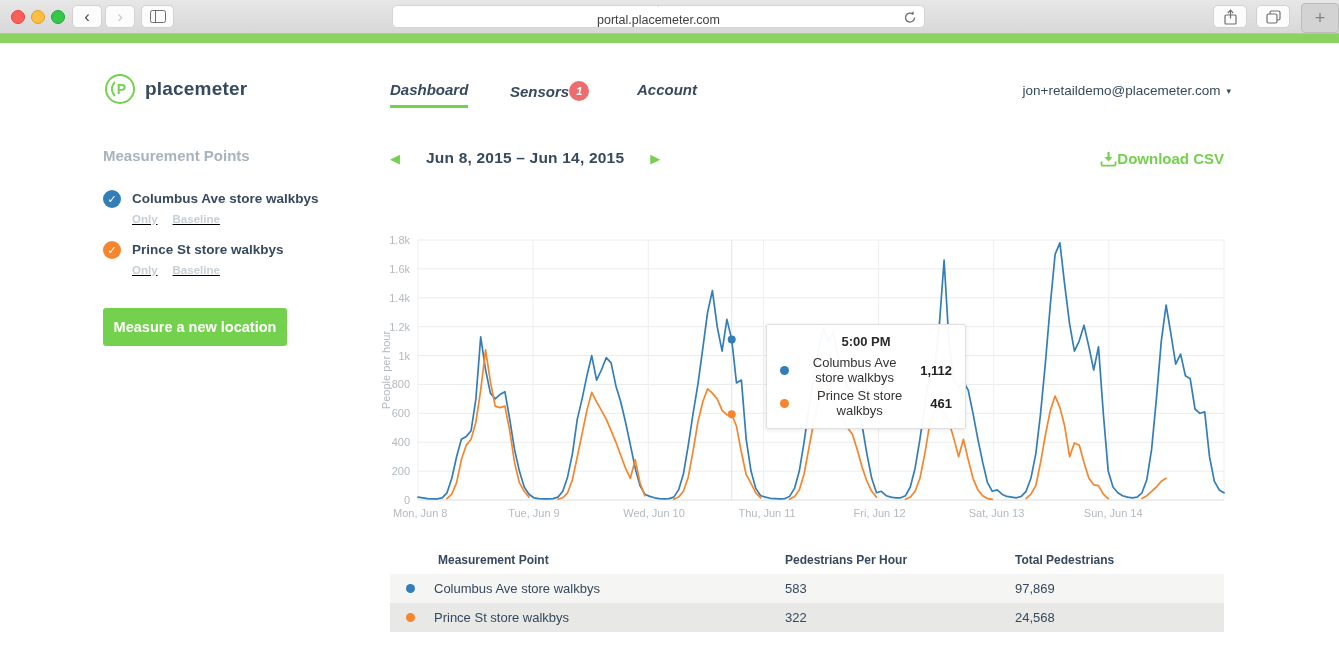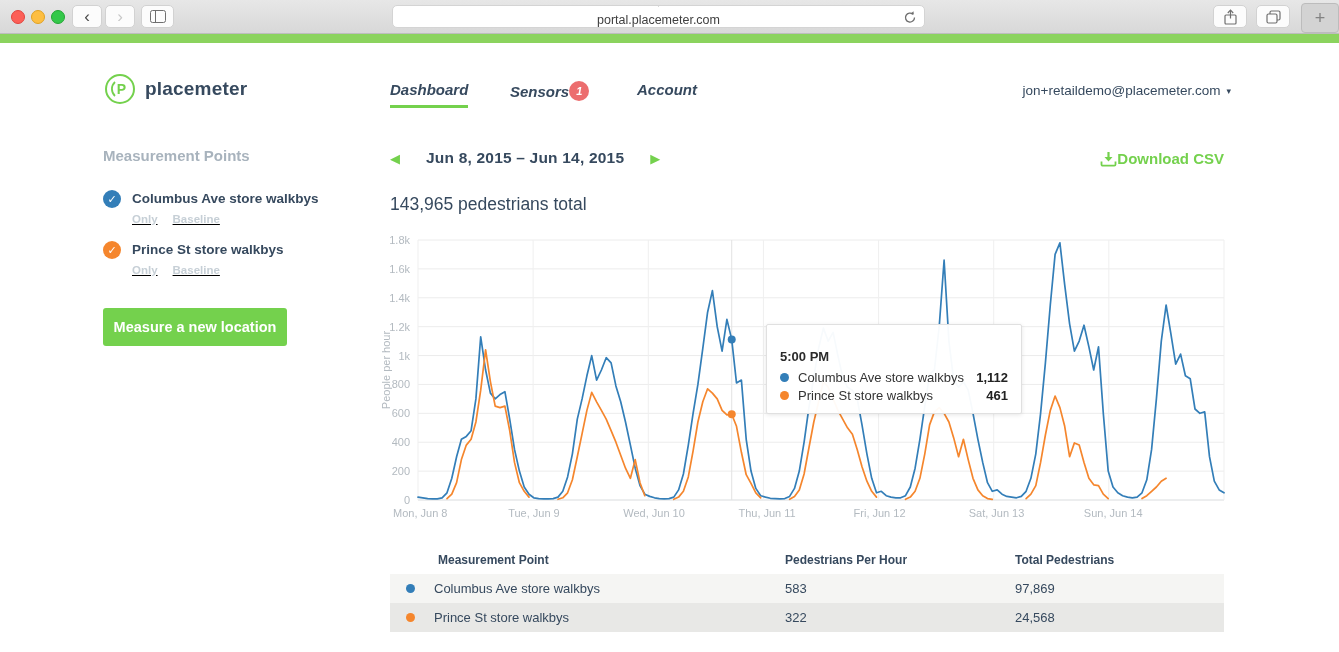--- a/index.html
+++ b/index.html
@@ -61,23 +61,23 @@
   .date-nav{position:absolute;left:390px;top:149px;display:flex;align-items:center;gap:26px;}
   .date-arrow{color:#74d14d;font-size:13px;cursor:pointer;line-height:1;}
   .date-range{font-size:15.5px;font-weight:bold;color:#36495e;letter-spacing:.2px;}
   .download{position:absolute;top:150px;right:115px;display:flex;align-items:center;gap:0;cursor:pointer;}
   .download-label{font-size:15px;font-weight:bold;color:#74d14d;}
   .total-heading{position:absolute;left:390px;top:194px;font-size:17.5px;font-weight:500;color:#36495e;}
 
   
   .chart-svg{position:absolute;left:380px;top:228px;}
   .axis-text{font-size:11px;fill:#b3bac0;font-family:"Liberation Sans","DejaVu Sans",sans-serif;}
-  .tooltip{position:absolute;left:766px;top:324px;width:256px;box-sizing:border-box;
+  .tooltip{position:absolute;left:766px;top:324px;width:200px;box-sizing:border-box;
            background:rgba(255,255,255,.96);border:1px solid #e0e0e0;border-radius:2px;
-           box-shadow:0 1px 4px rgba(0,0,0,.10);padding:24px 13px 10px 13px;}
+           box-shadow:0 1px 4px rgba(0,0,0,.10);padding:9px 13px 10px 13px;text-align:center;}
   .tt-time{font-size:13px;font-weight:bold;color:#2b2b2b;margin-bottom:6px;}
   .tt-row{display:flex;align-items:center;gap:9px;margin-top:3px;}
   .tt-dot{width:9px;height:9px;border-radius:50%;flex:0 0 auto;}
   .tt-label{font-size:13px;color:#333;}
   .tt-value{margin-left:auto;font-size:13px;font-weight:bold;color:#222;}
 
   
   .table{position:absolute;left:390px;top:546px;width:834px;}
   .t-head{display:grid;grid-template-columns:395px 230px 1fr;align-items:center;height:28px;}
   .t-head div{font-size:12px;font-weight:bold;color:#36495e;}
@@ -192,21 +192,20 @@
 
   <div class="download">
     <svg width="17" height="16" viewBox="0 0 17 16">
       <line x1="8.5" y1="1" x2="8.5" y2="9" stroke="#74d14d" stroke-width="2.2"></line>
       <path d="M4.5 6 L8.5 10.5 L12.5 6 Z" fill="#74d14d"></path>
       <path d="M1.5 10.5 V13.5 a1.2 1.2 0 0 0 1.2 1.2 H14.3 a1.2 1.2 0 0 0 1.2 -1.2 V10.5" fill="none" stroke="#74d14d" stroke-width="1.8"></path>
     </svg>
     <span class="download-label">Download CSV</span>
   </div>
 
-  <div class="total-heading">143,965 pedestrians total</div>
 
   <svg id="chart-svg" class="chart-svg" width="860" height="292" viewBox="0 0 860 292">
       <line x1="38" x2="844" y1="272" y2="272" stroke="#d9dcde" stroke-width="1"></line>
       <text x="30" y="276" text-anchor="end" class="axis-text">0</text>
       <line x1="38" x2="844" y1="243.11111111111111" y2="243.11111111111111" stroke="#ececec" stroke-width="1"></line>
       <text x="30" y="247.11111111111111" text-anchor="end" class="axis-text">200</text>
       <line x1="38" x2="844" y1="214.22222222222223" y2="214.22222222222223" stroke="#ececec" stroke-width="1"></line>
       <text x="30" y="218.22222222222223" text-anchor="end" class="axis-text">400</text>
       <line x1="38" x2="844" y1="185.33333333333331" y2="185.33333333333331" stroke="#ececec" stroke-width="1"></line>
       <text x="30" y="189.33333333333331" text-anchor="end" class="axis-text">600</text>

